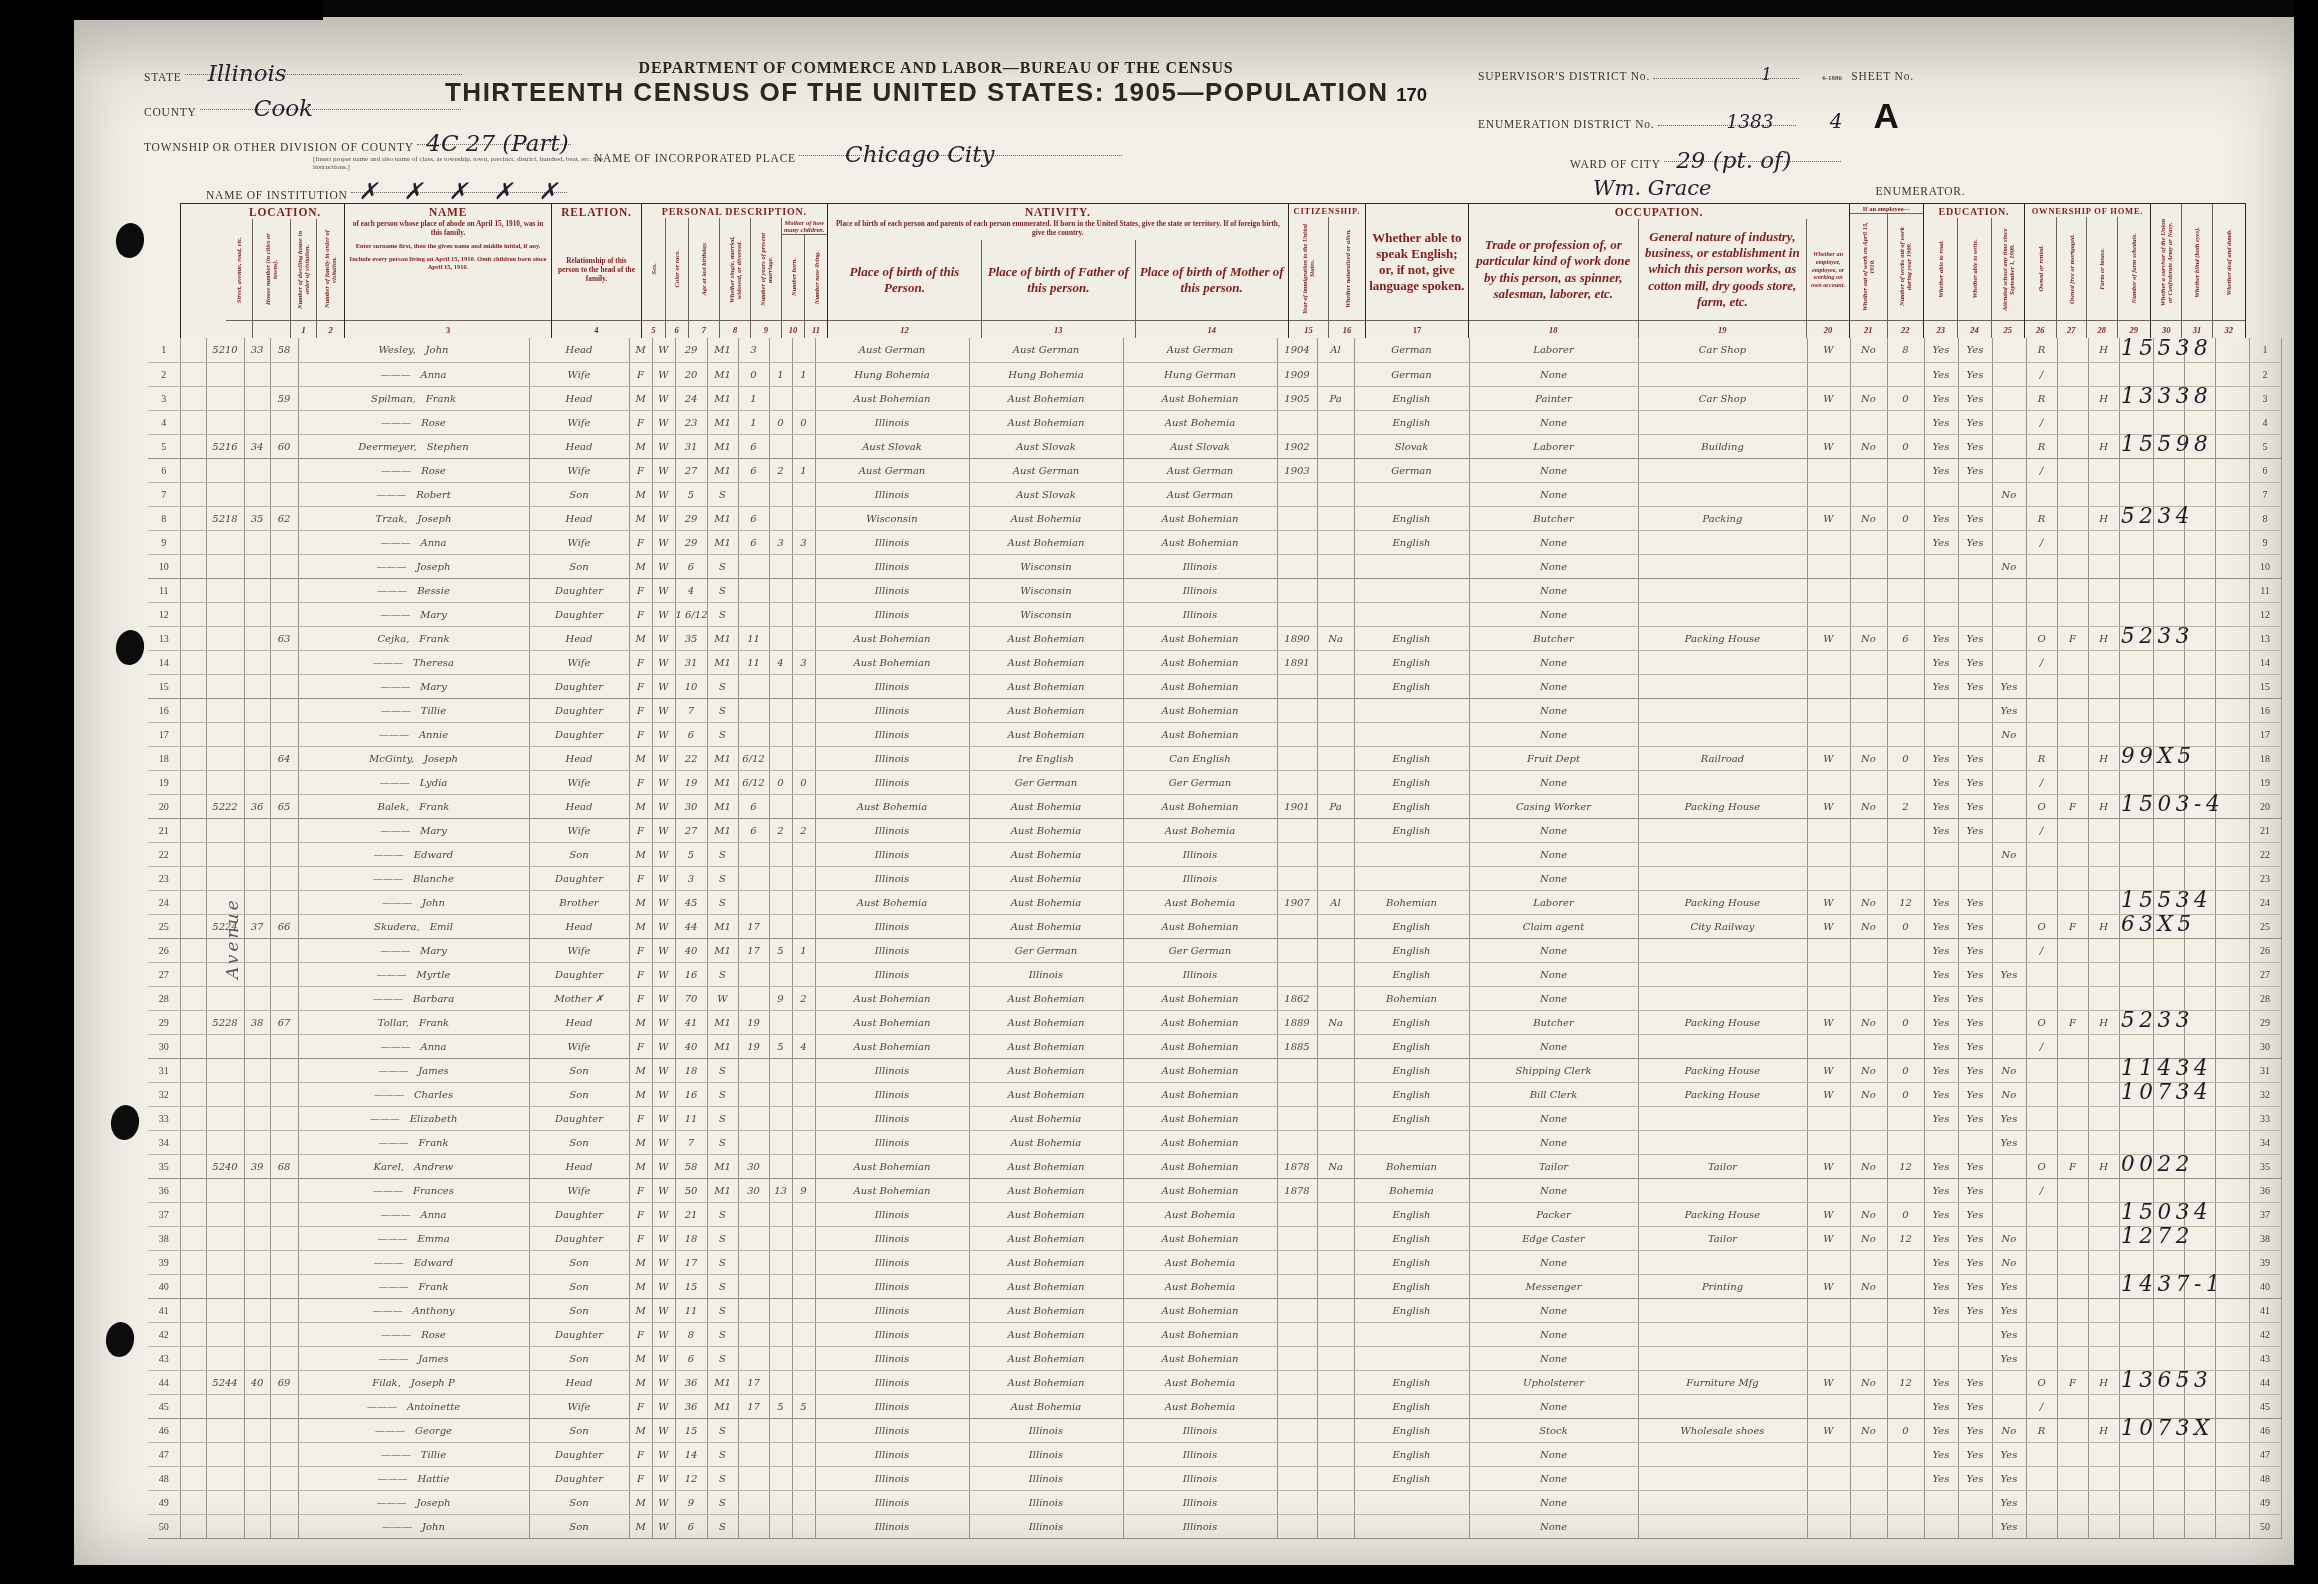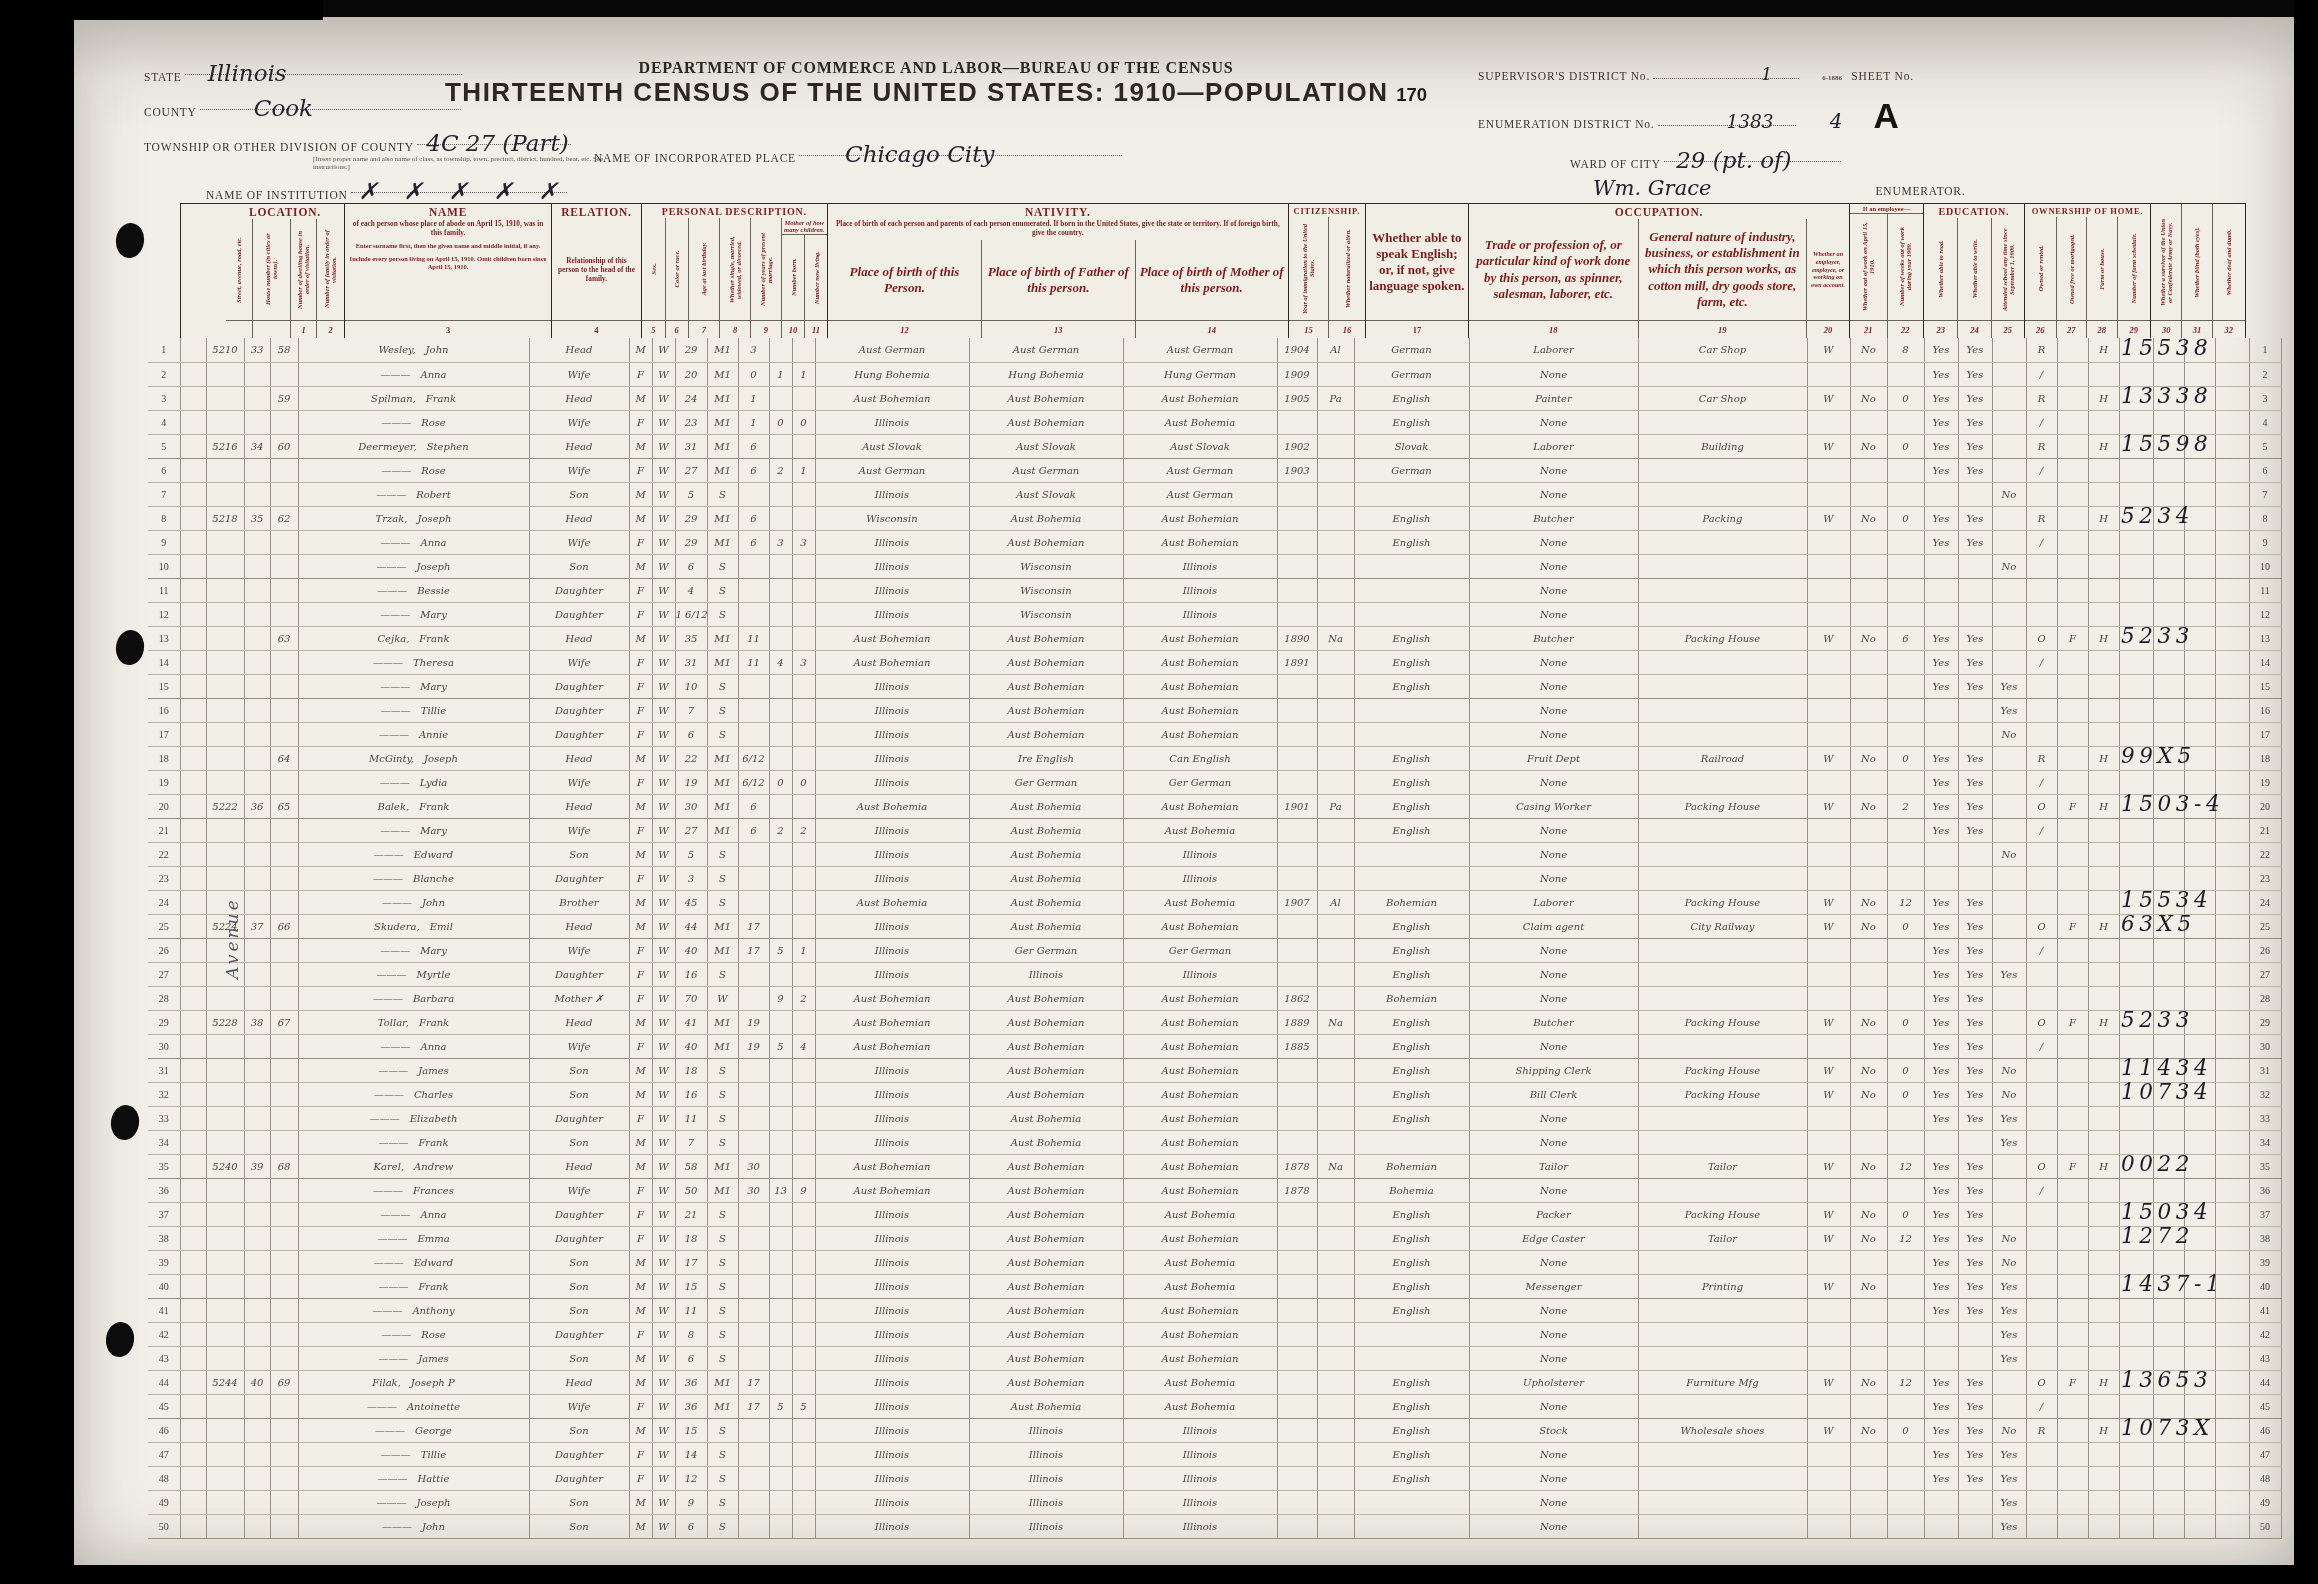--- a/index.html
+++ b/index.html
@@ -72,21 +72,21 @@
     <div class="hole" style="left:45px;top:206px;"></div>
     <div class="hole" style="left:45px;top:613px;"></div>
     <div class="hole" style="left:40px;top:1088px;"></div>
     <div class="hole" style="left:35px;top:1305px;"></div>
 
     <div class="hdr">
 
       <div style="position:absolute;left:323px;top:14px;width:1022px;">
         <div class="title1">DEPARTMENT OF COMMERCE AND LABOR—BUREAU OF THE CENSUS</div>
         <div style="display:flex;align-items:baseline;justify-content:center;gap:7.7px;">
-          <span class="title2">THIRTEENTH CENSUS OF THE UNITED STATES: 1910—POPULATION</span>
+          <span class="title2">THIRTEENTH CENSUS OF THE UNITED STATES: 1905—POPULATION</span>
           <span class="stamp">170</span>
         </div>
       </div>
 
       <div style="position:absolute;left:42px;top:15.4px;width:477px;">
         <div class="hrow"><span class="lab">STATE</span>
           <span class="dots" style="min-width:277px;"><span class="hw hwbig" style="margin-left:23px;">Illinois</span></span></div>
         <div class="hrow" style="margin-top:9.2px;"><span class="lab">COUNTY</span>
           <span class="dots" style="min-width:261px;"><span class="hw hwbig" style="margin-left:54px;">Cook</span></span></div>
         <div class="hrow" style="margin-top:10.8px;"><span class="lab">TOWNSHIP OR OTHER DIVISION OF COUNTY</span>

